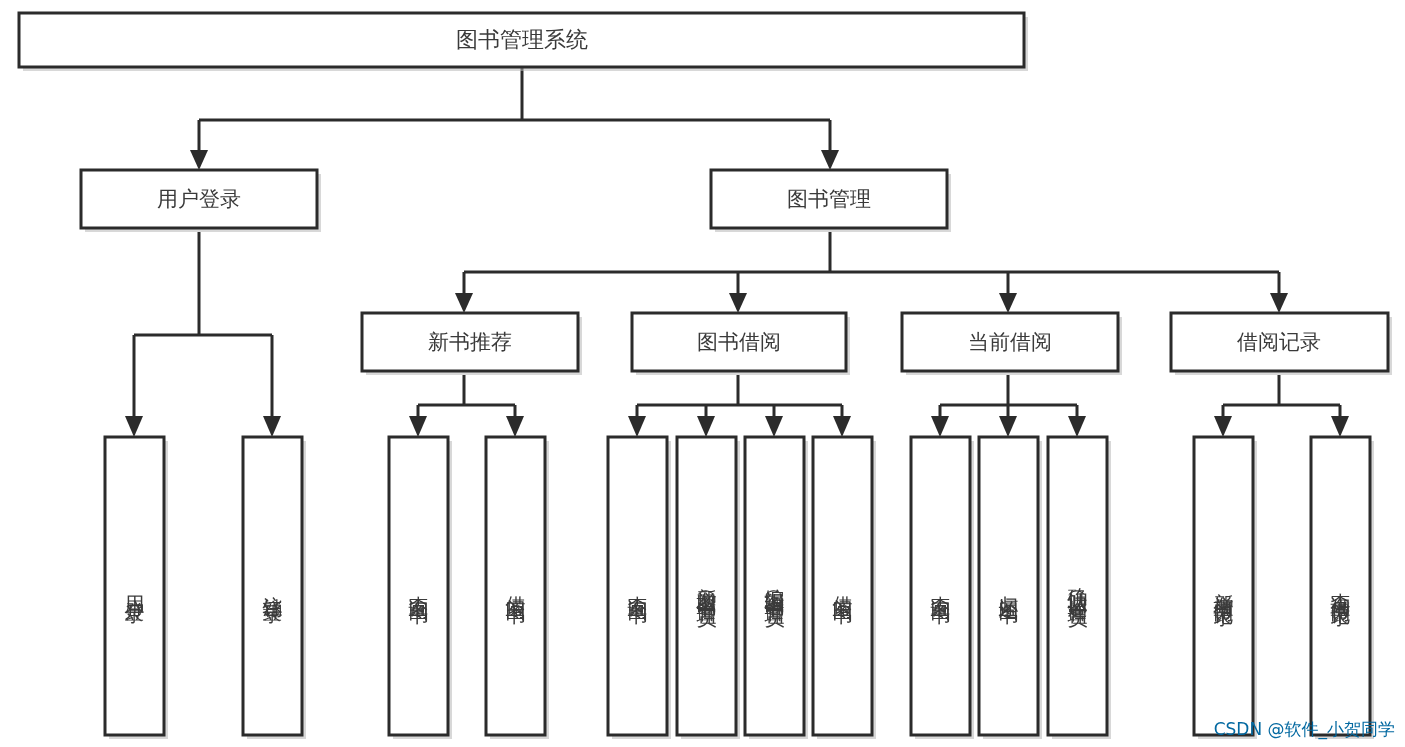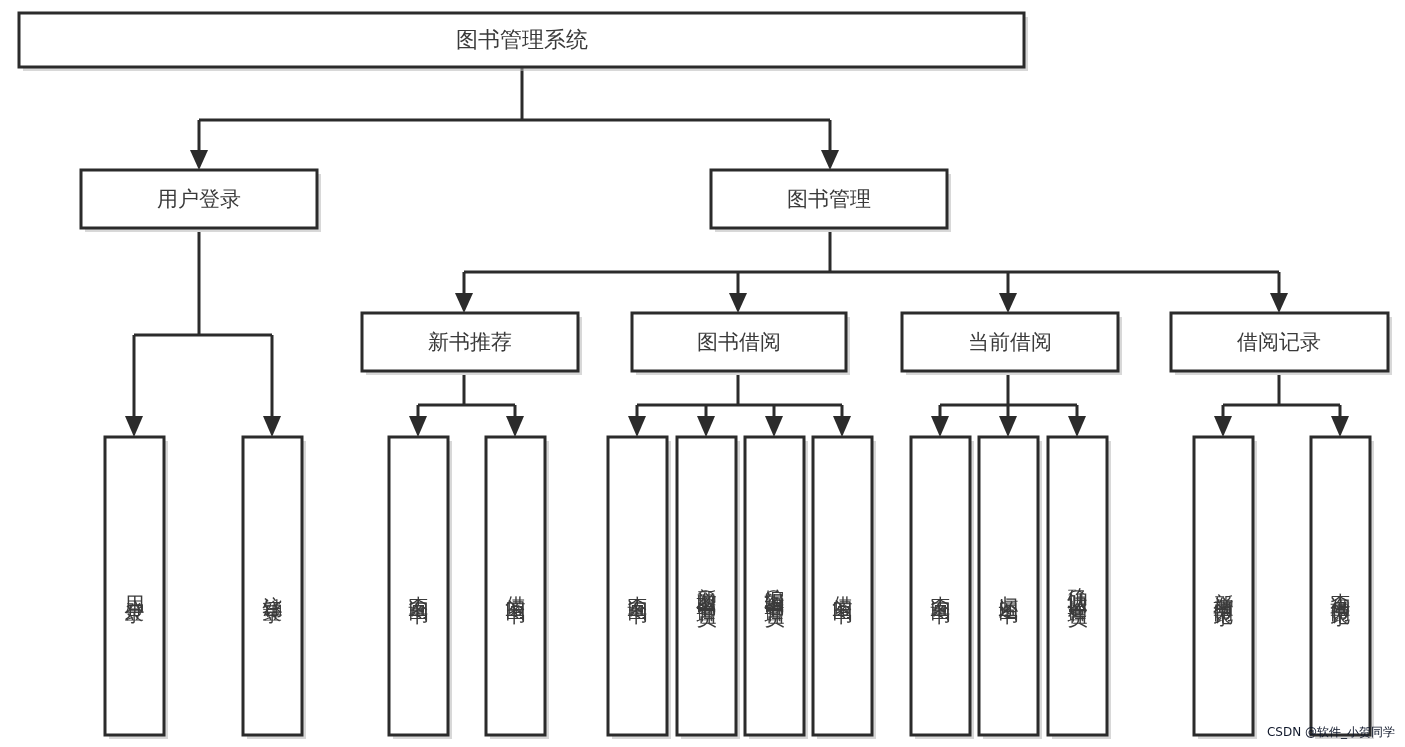--- a/index.html
+++ b/index.html
@@ -63,22 +63,22 @@
     fill: #3a3a3a;
     text-anchor: middle;
     writing-mode: vertical-rl;
     letter-spacing: 3px;
   }
   .watermark {
     position: absolute;
     right: 10px;
     bottom: 6px;
     font-family: "DejaVu Sans", "Liberation Sans", sans-serif;
-    font-size: 12px;
-    color: #0f172a;
+    font-size: 17px;
+    color: #0369a1;
     white-space: nowrap;
     user-select: none;
   }
 </style>
 </head>
 <body>
 
 <div id="diagram-root">
 
   <svg id="diagram-svg" viewBox="0 0 1405 747" xmlns="http://www.w3.org/2000/svg">

